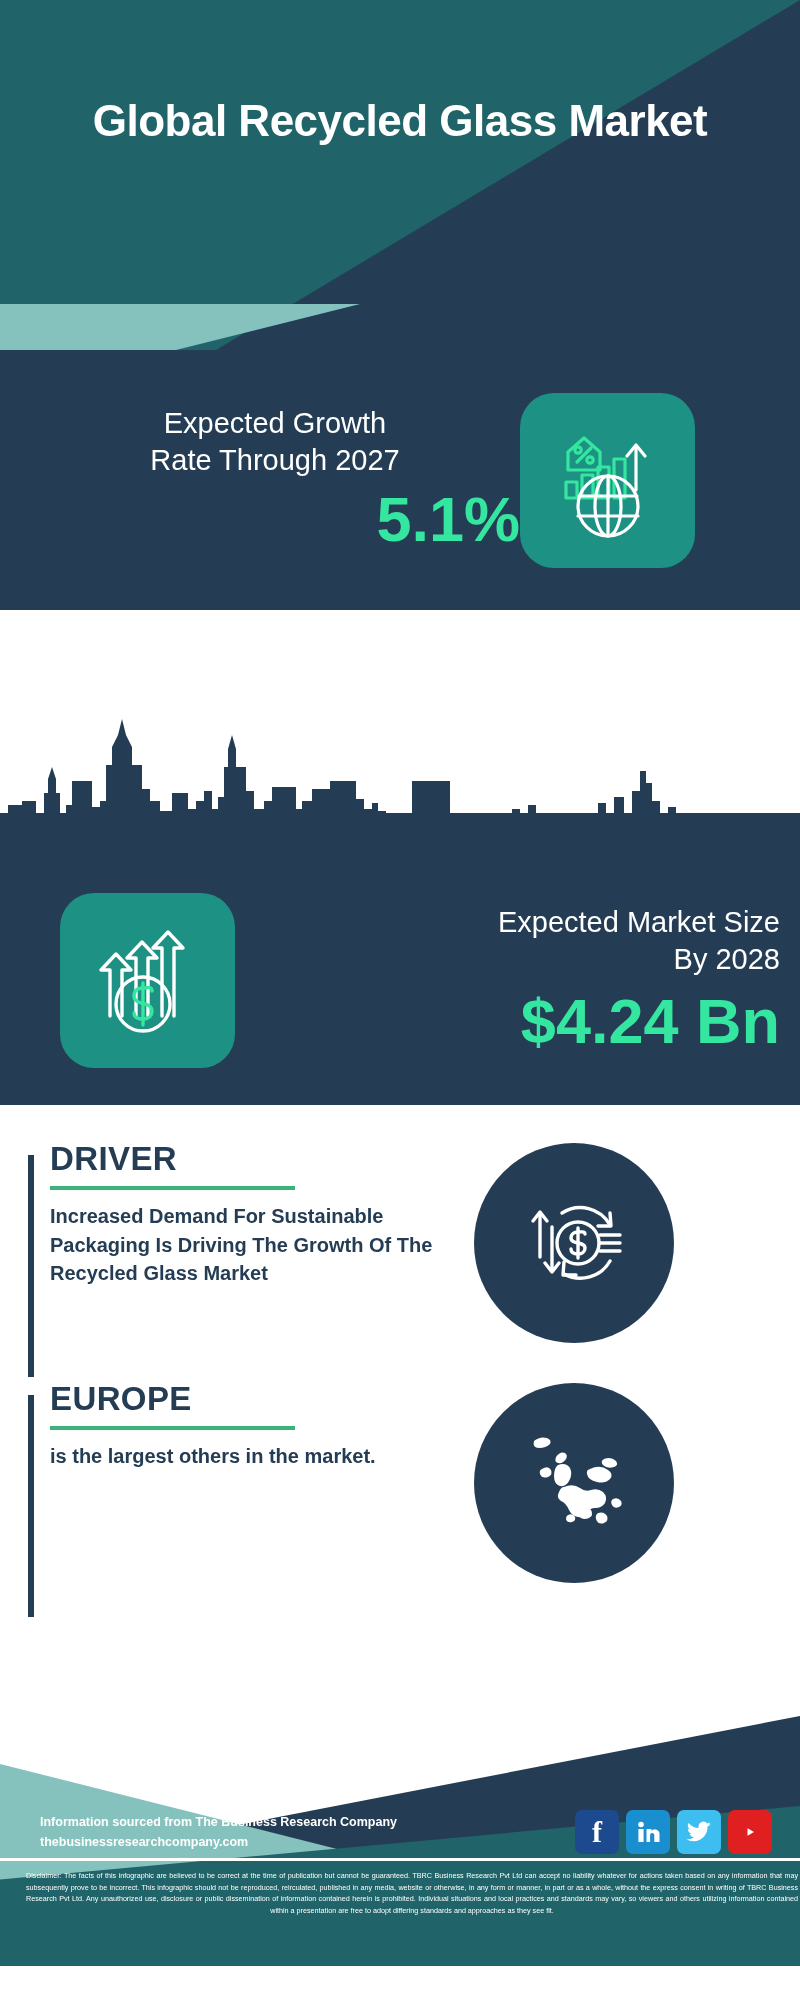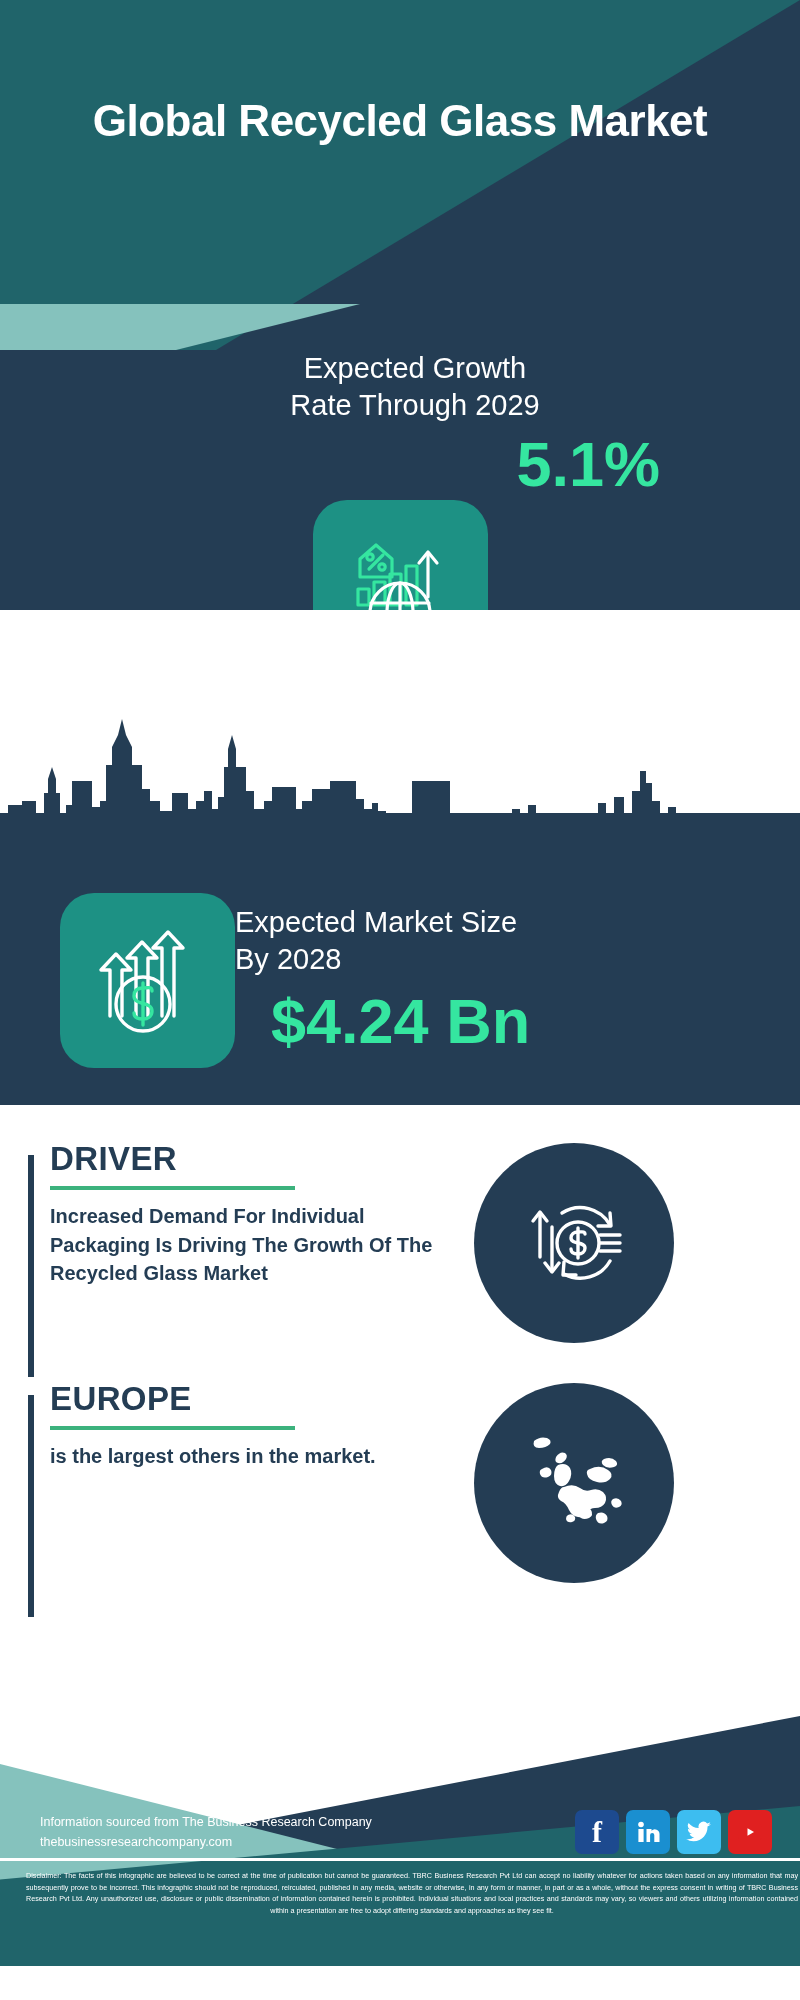--- a/index.html
+++ b/index.html
@@ -35,21 +35,21 @@
     width:360px; height:90px;
     background:#85c2bd;
     clip-path: polygon(0 0, 100% 0, 0 100%);
     z-index:4;
   }
 
   
   .growth {
     position:relative; width:800px; height:260px;
     background:#243d54; overflow:hidden;
-    display:flex; align-items:center;flex-direction:column;
+    display:flex; align-items:center;
   }
   .growth-text { width:520px; padding-left:30px; text-align:center; }
   .growth-label {
     color:#ffffff; font-size:29px; line-height:1.28; font-weight:normal;
   }
   .growth-value {
     color:#35e6a0; font-size:63px; font-weight:bold; line-height:1.1;
     margin-top:6px;
     text-align:right;
   }
@@ -65,21 +65,21 @@
   .skyline-svg { position:absolute; left:0; bottom:0; width:800px; height:150px; display:block; }
   .skyline-fill { position:absolute; left:0; bottom:0; width:800px; height:42px; background:#243d54; }
 
   
   .market {
     position:relative; width:800px; height:250px;
     background:#243d54; overflow:hidden;
     display:flex; align-items:center;
   }
   .market .icon-tile { margin-left:60px; }
-  .market-text { flex:1; text-align:left; padding-right:20px; }
+  .market-text { flex:1; text-align:right; padding-right:20px; }
   .market-label { color:#ffffff; font-size:29px; line-height:1.28; }
   .market-value {
     color:#35e6a0; font-size:63px; font-weight:bold; line-height:1.12; margin-top:8px;padding-left:36px;
   }
 
   
   .insights { position:relative; width:800px; background:#ffffff; padding-top:36px; }
   .insight {
     position:relative; display:flex; align-items:flex-start;
     padding-left:28px; min-height:240px;
@@ -121,21 +121,21 @@
     clip-path: polygon(0 46%, 100% 0, 100% 100%, 0 100%);
   }
   .f-bar {
     position:absolute; left:0; bottom:105px; width:800px; height:3px;
     background:#ffffff; z-index:6;
   }
   .f-row {
     position:absolute; left:0; bottom:112px; width:800px;
     display:flex; align-items:center; padding:0 28px 0 40px; z-index:7;
   }
-  .f-credit { color:#ffffff; font-size:12.5px; line-height:1.62; flex:1; }
+  .f-credit { color:#ffffff; font-size:12.5px; line-height:1.62; flex:1;font-weight:bold; }
   .socials { display:flex; gap:7px; align-items:center; }
   .sq {
     width:44px; height:44px; border-radius:7px;
     display:flex; align-items:center; justify-content:center;
     color:#ffffff; font-weight:bold;
   }
   .sq-fb { background:#1d4a8f; font-size:30px; font-family:"Liberation Serif",serif; }
   .sq-li { background:#1a8fd0; }
   .sq-tw { background:#3dbdf0; }
   .sq-yt { background:#e02020; }
@@ -151,21 +151,21 @@
 
 <div class="header">
   <div class="header-diag"></div>
   <div class="header-title">Global Recycled Glass Market</div>
   <div class="header-tri"></div>
 </div>
 
 <div class="growth">
   <div class="growth-text">
     <div class="growth-label">Expected Growth</div>
-    <div class="growth-label">Rate Through 2029</div>
+    <div class="growth-label">Rate Through 2027</div>
     <div class="growth-value">5.1%</div>
   </div>
   <div class="icon-tile">
     <svg width="120" height="120" viewBox="0 0 120 120">
       <g fill="none" stroke="#35e6a0" stroke-width="3.2" stroke-linecap="round" stroke-linejoin="round">
         <path d="M20 32 L36 18 L52 32 L52 50 L20 50 Z"></path>
         <circle cx="30" cy="30" r="3.2"></circle>
         <circle cx="42" cy="40" r="3.2"></circle>
         <line x1="43" y1="28" x2="29" y2="42"></line>
         <rect x="18" y="62" width="11" height="16"></rect>
@@ -215,21 +215,21 @@
   </div>
 </div>
 
 <div class="insights">
 
   <div class="insight">
     <div class="insight-bar"></div>
     <div class="insight-body">
       <div class="insight-title">DRIVER</div>
       <div class="insight-rule"></div>
-      <div class="insight-text">Increased Demand For Individual Packaging Is Driving The Growth Of The Recycled Glass Market</div>
+      <div class="insight-text">Increased Demand For Sustainable Packaging Is Driving The Growth Of The Recycled Glass Market</div>
     </div>
     <div class="insight-circle">
       <svg width="120" height="120" viewBox="0 0 120 120">
         <g fill="none" stroke="#ffffff" stroke-width="3.4" stroke-linecap="round" stroke-linejoin="round">
           <path d="M26 74 L26 30"></path>
           <path d="M19 38 L26 29 L33 38"></path>
           <path d="M38 44 L38 88"></path>
           <path d="M45 80 L38 89 L31 80"></path>
           <circle cx="64" cy="60" r="21"></circle>
           <path d="M64 45 L64 75"></path>

